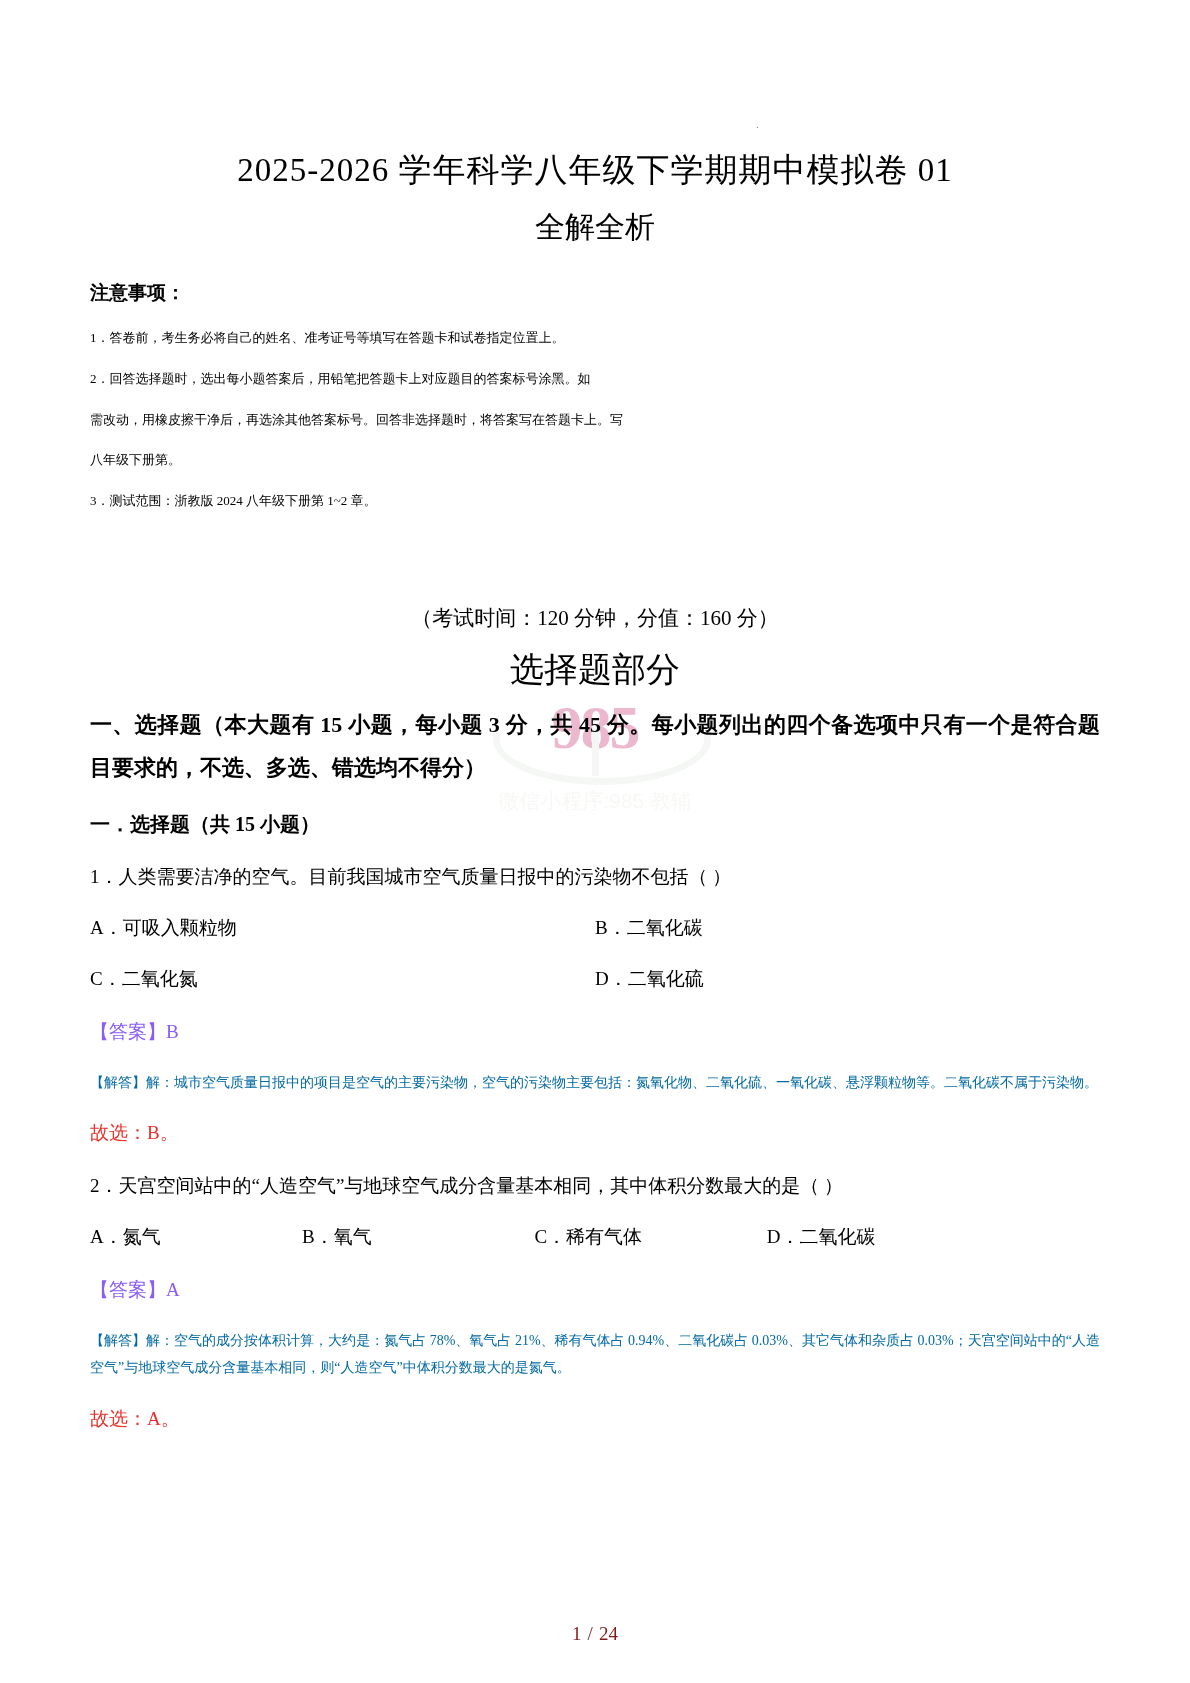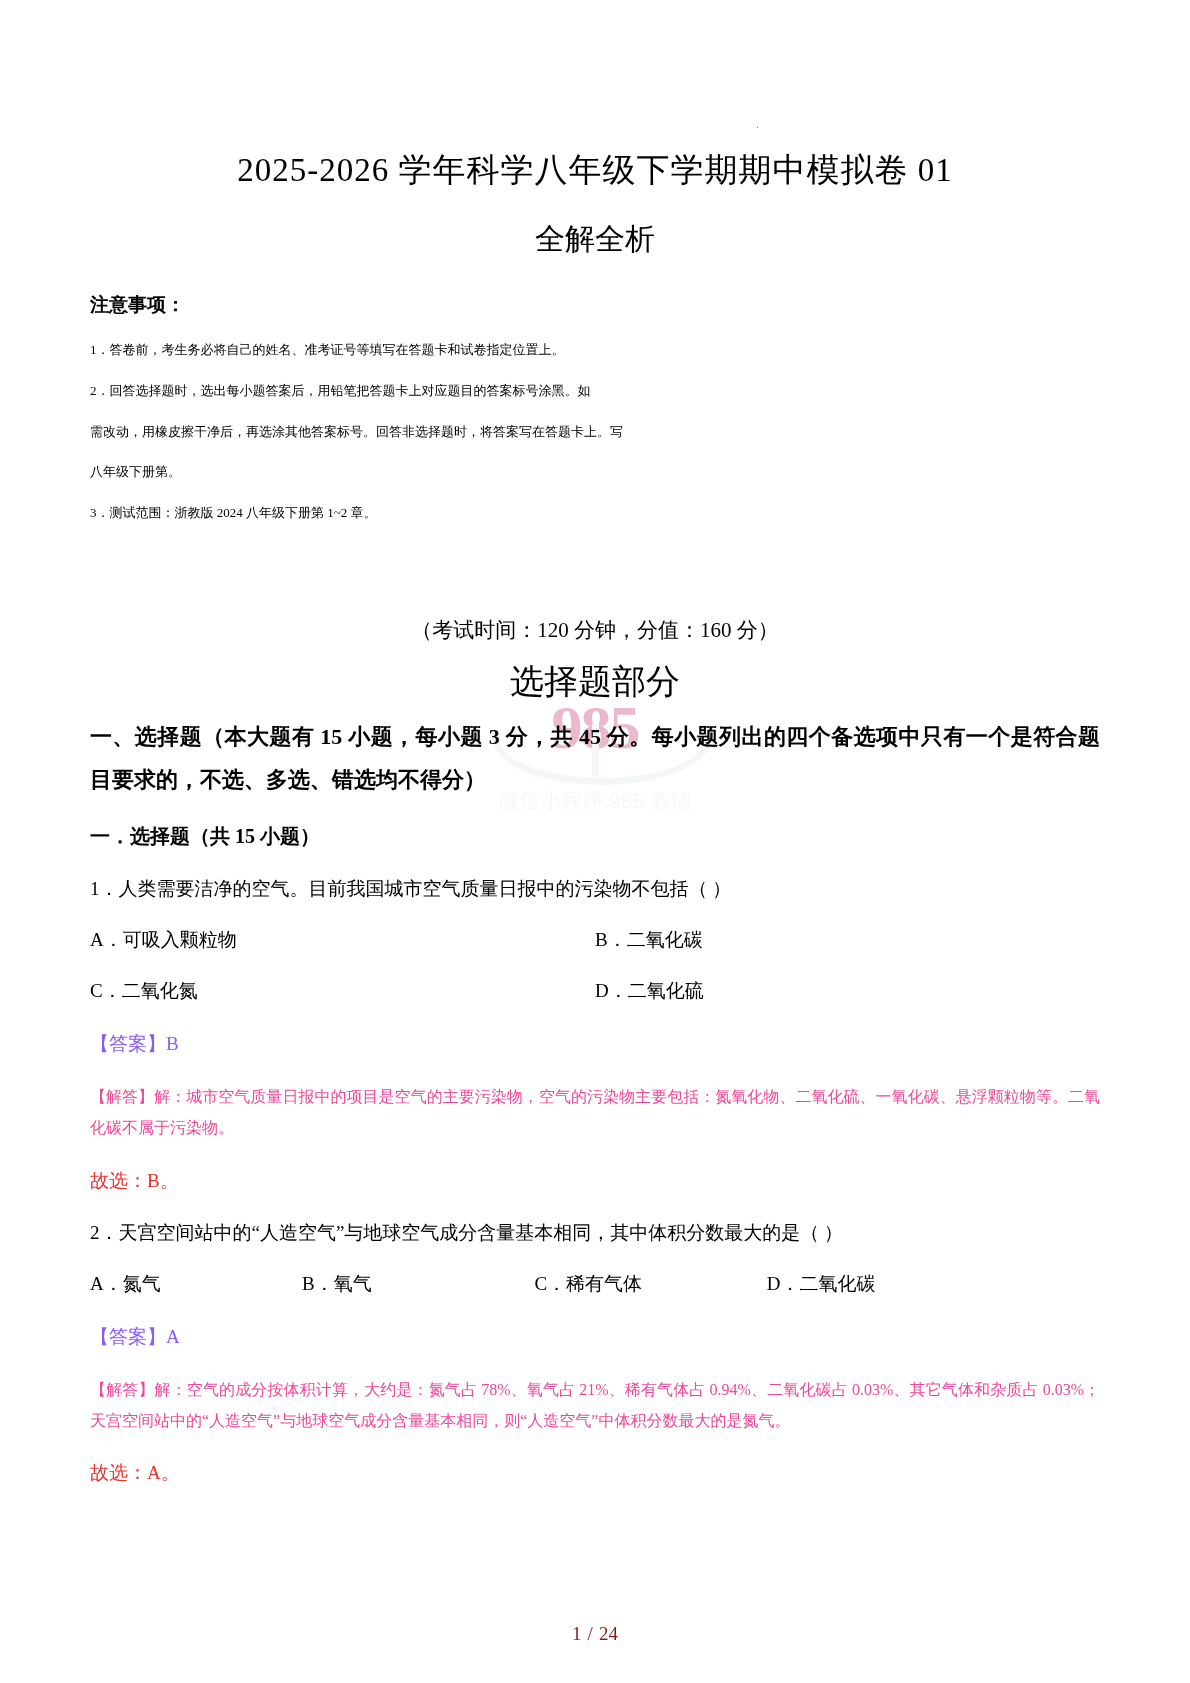--- a/index.html
+++ b/index.html
@@ -100,21 +100,21 @@
     letter-spacing: 1px;
     margin: 0;
     padding-top: 148px;
     line-height: 1.35;
     white-space: nowrap;
   }
   .doc-subtitle {
     text-align: center;
     font-size: 30px;
     font-family: "Liberation Serif", serif;
-    margin: 12px;
+    margin: 0;
     padding-top: 14px;
     line-height: 1.3;
   }
   .tiny-mark {
     position: absolute;
     left: 756px;
     top: 118px;
     font-size: 11px;
     color: #8a8a8a;
     z-index: 3;
@@ -183,22 +183,22 @@
   .opt-4col > .opt:nth-child(4) { width: 33%; }
   .opt { white-space: nowrap; }
 
   .ans {
     color: #8b5cf6;
     font-size: 19px;
     line-height: 1.6;
     margin: 22px 0 0 0;
   }
   .explain {
-    color: #ec4899;
-    font-size: 16px;
+    color: #0369a1;
+    font-size: 14px;
     line-height: 1.95;
     margin: 22px 0 0 0;
     text-align: justify;
   }
   .choose {
     color: #e8312b;
     font-size: 19px;
     line-height: 1.6;
     margin: 22px 0 0 0;
   }

